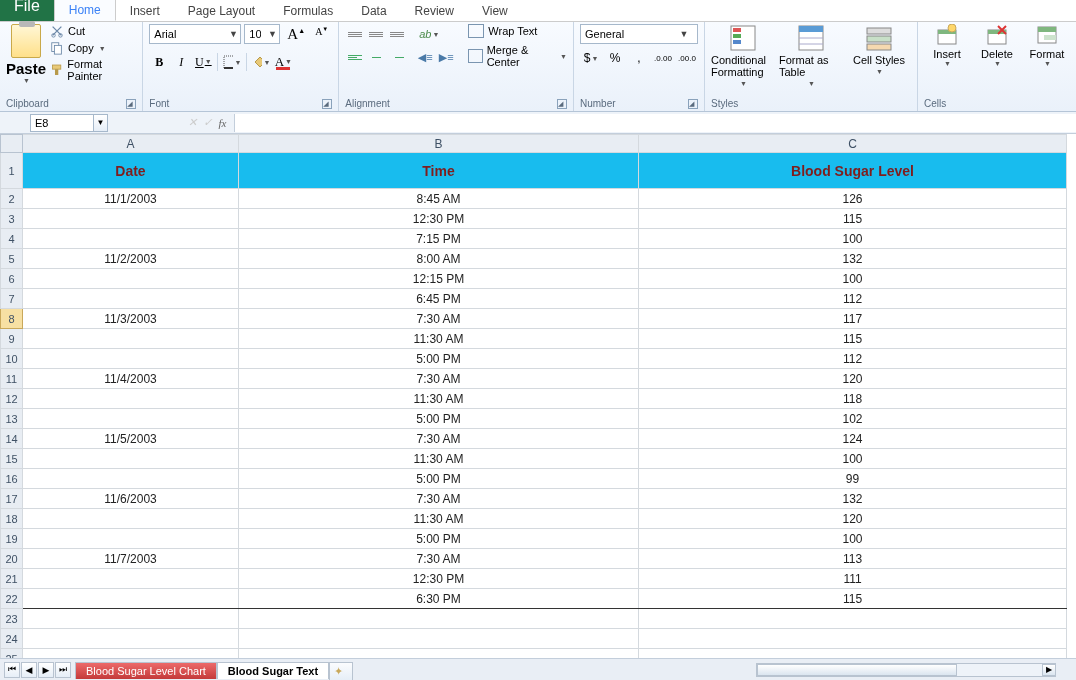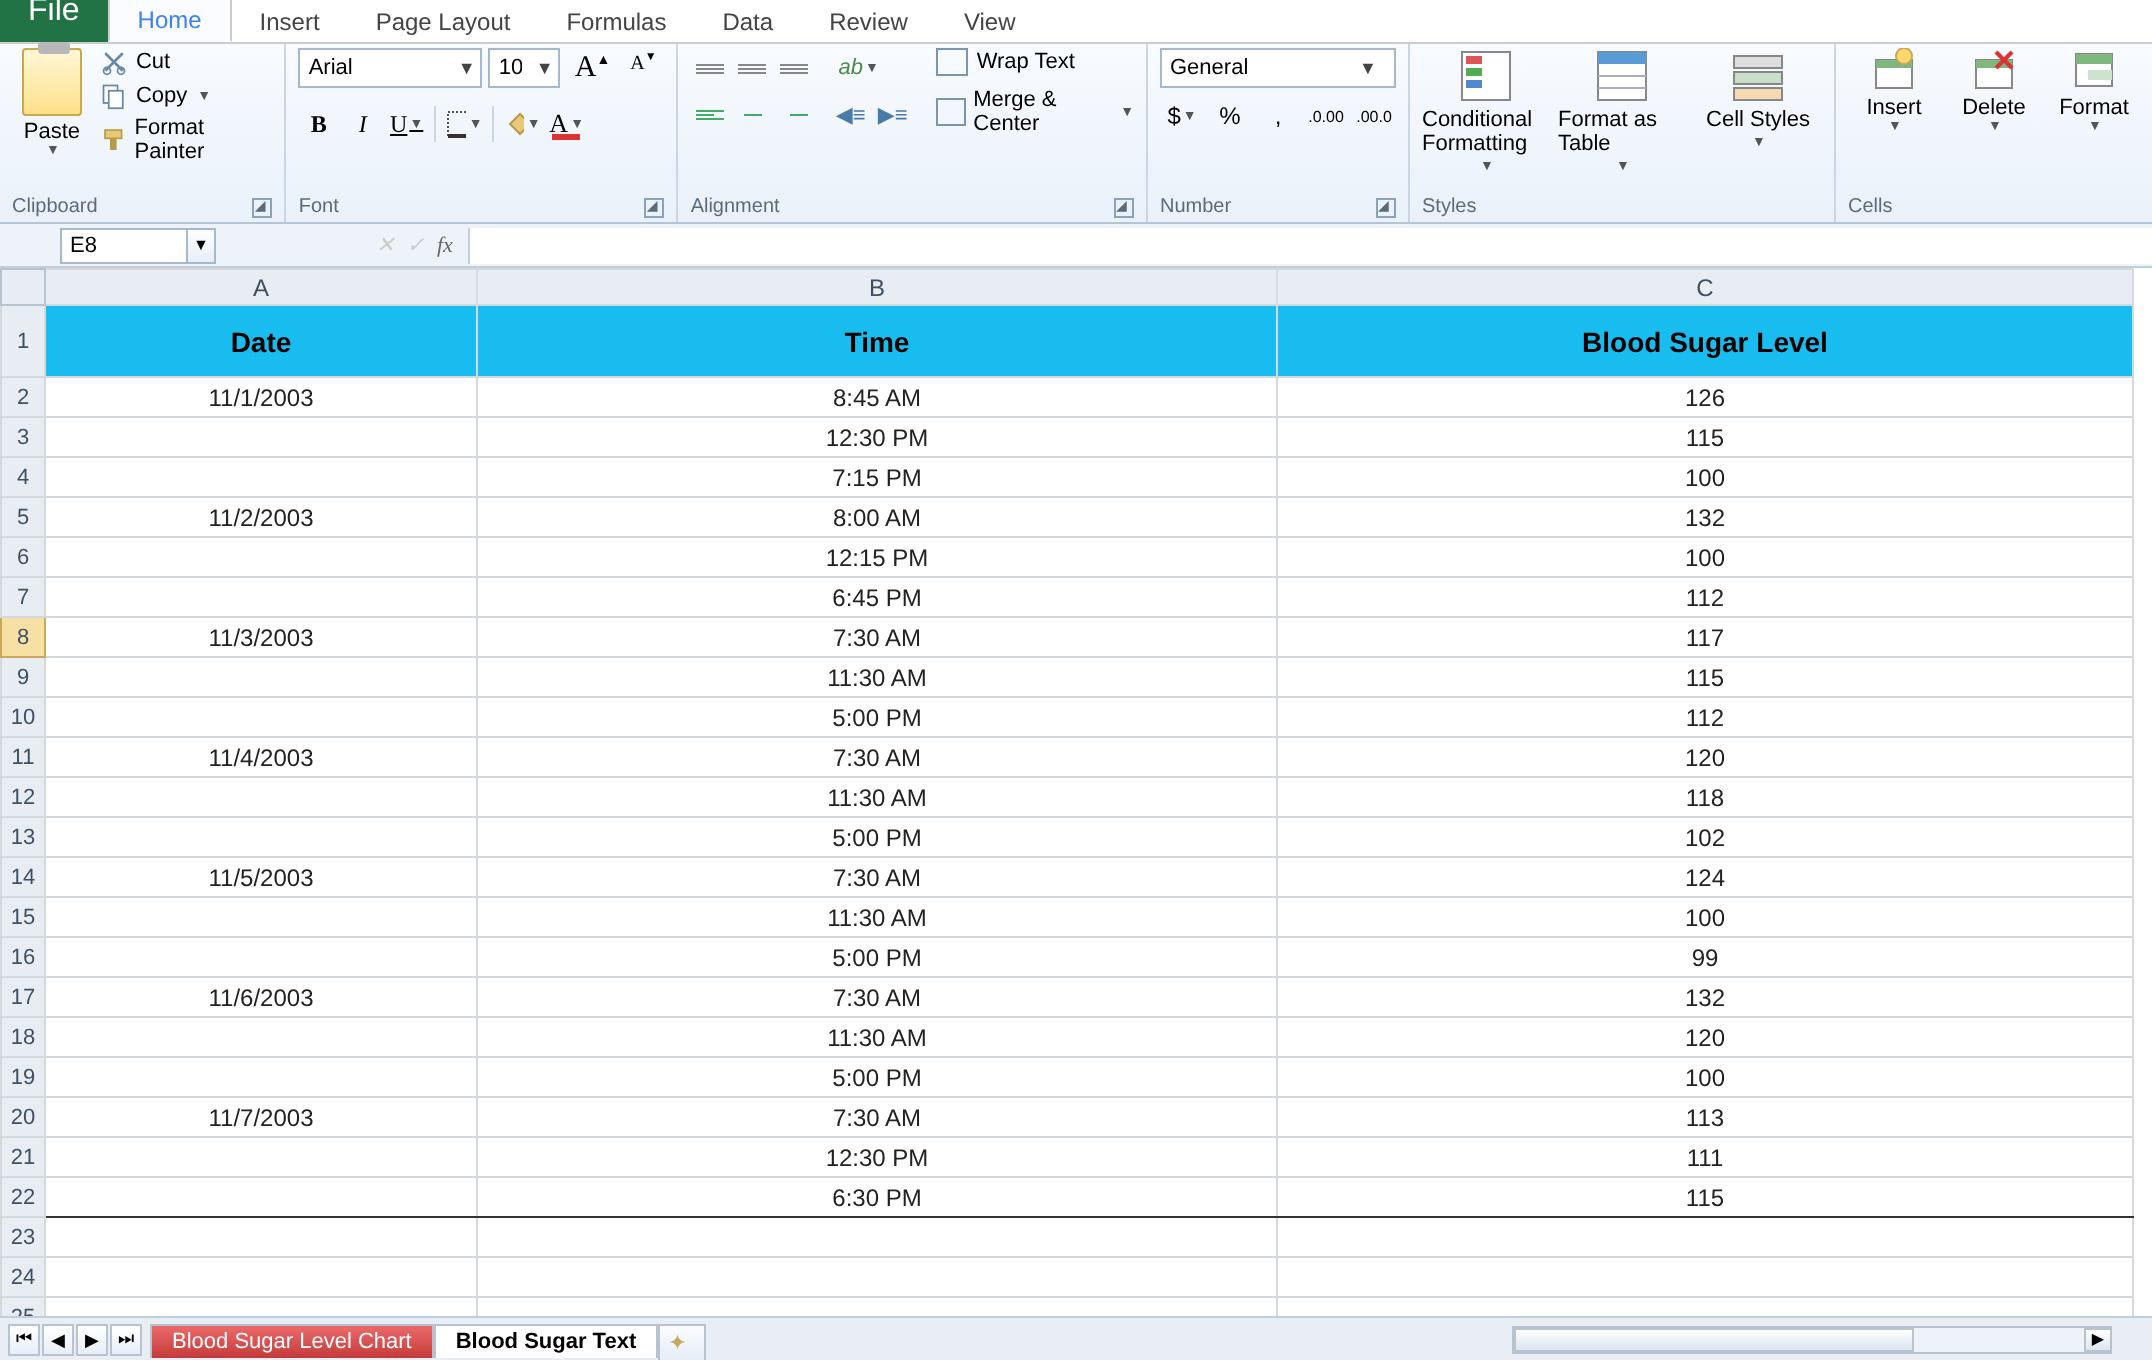--- a/index.html
+++ b/index.html
@@ -15,21 +15,21 @@
 .ribbon { display: flex; background: linear-gradient(#f8fbff,#eaf1fa); border-bottom: 1px solid #b5c5d7; height: 90px; }
 .group { border-right: 1px solid #c9d6e5; padding: 2px 6px 0 6px; display: flex; flex-direction: column; justify-content: space-between; }
 .group-title { text-align: left; font-size: 10px; color: #5a6b7e; padding: 1px 0 2px 0; position: relative; }
 .group-title .dlg { position: absolute; right: 0; bottom: 2px; width: 10px; height: 10px; border: 1px solid #8aa2bb; font-size: 7px; line-height: 8px; color: #5a6b7e; }
 .group-body { display: flex; align-items: flex-start; gap: 4px; flex: 1; }
 
 
 .paste-btn { display: flex; flex-direction: column; align-items: center; width: 42px; cursor: pointer; }
 .paste-icon { width: 30px; height: 34px; border: 1px solid #c9a94a; background: linear-gradient(#fff7d6,#ffe08a); position: relative; border-radius: 2px; }
 .paste-icon::before { content:""; position:absolute; top:-4px; left:7px; width:16px; height:6px; background:#b8b8b8; border-radius:2px; }
-.paste-label { font-size: 11px; margin-top: 2px; }
+.paste-label { font-size: 15px; margin-top: 2px; font-weight: bold; }
 .clip-col { display: flex; flex-direction: column; gap: 3px; font-size: 11px; }
 .clip-row { display: flex; align-items: center; gap: 4px; cursor: pointer; }
 .scissors { width: 14px; height: 14px; }
 .copies { width: 14px; height: 14px; }
 .painter { width: 14px; height: 14px; }
 
 
 .font-row1 { display:flex; gap:3px; align-items:center; }
 .combo { display:flex; align-items:center; border:1px solid #a6b8cb; background:#fff; height:20px; }
 .combo input { border:none; outline:none; font-size:11px; padding:0 4px; }
@@ -86,21 +86,21 @@
 
 
 .sheet { position:relative; overflow:auto; height: calc(680px - 22px - 90px - 22px - 22px); background:#fff;}
 .grid { border-collapse:collapse; table-layout:fixed;}
 .grid th, .grid td { border:1px solid #d4d9de; font-size:12px; }
 .grid .sel-all { width:22px; height:18px; background:#e8edf3; border:1px solid #b8c3d0;}
 .grid .colh { background:#e8edf3; text-align:center; height:18px; color:#3f5165; font-weight:normal; cursor:pointer;}
 .grid .rowh { background:#e8edf3; text-align:center; width:22px; color:#3f5165; font-weight:normal; cursor:pointer; font-size:11px;}
 .grid .rowh.sel { background:#f7e0a3; border-color:#c9a85a;}
 .grid td.cell { height:20px; padding:0 4px; text-align:center; font-family:Arial,sans-serif; font-size:12px; color:#222;}
-.grid tr.header-row td.cell { background:#18bcee; color:#000000; font-weight:bold; height:36px; font-size:14px;}
+.grid tr.header-row td.cell { background:#18bcee; color:#7f1d1d; font-weight:bold; height:36px; font-size:14px;}
 .grid tr.blocktop td.cell { border-top:1px solid #888;}
 .grid tr.lastdata td.cell { border-bottom:1.5px solid #333;}
 
 
 .tabs-bar { position:absolute; bottom:0; left:0; right:0; height:22px; background:#e9eef5; border-top:1px solid #c3cedb; display:flex; align-items:center;}
 .nav-arrows { display:flex; gap:1px; padding:0 4px;}
 .nav-arrows div{ width:16px; height:16px; border:1px solid #b8c3d0; background:linear-gradient(#fff,#e6eef7); display:flex;align-items:center;justify-content:center; font-size:9px; cursor:pointer;}
 .stab { padding:2px 10px; border:1px solid #b8c3d0; background:linear-gradient(#fbfcfe,#e6eef7); font-size:11px; cursor:pointer; border-bottom:none; margin-top:2px;}
 .stab.red { background:linear-gradient(#ec6a6a,#c43a3a); color:#fff;}
 .stab.active { background:#fff; font-weight:bold;}

